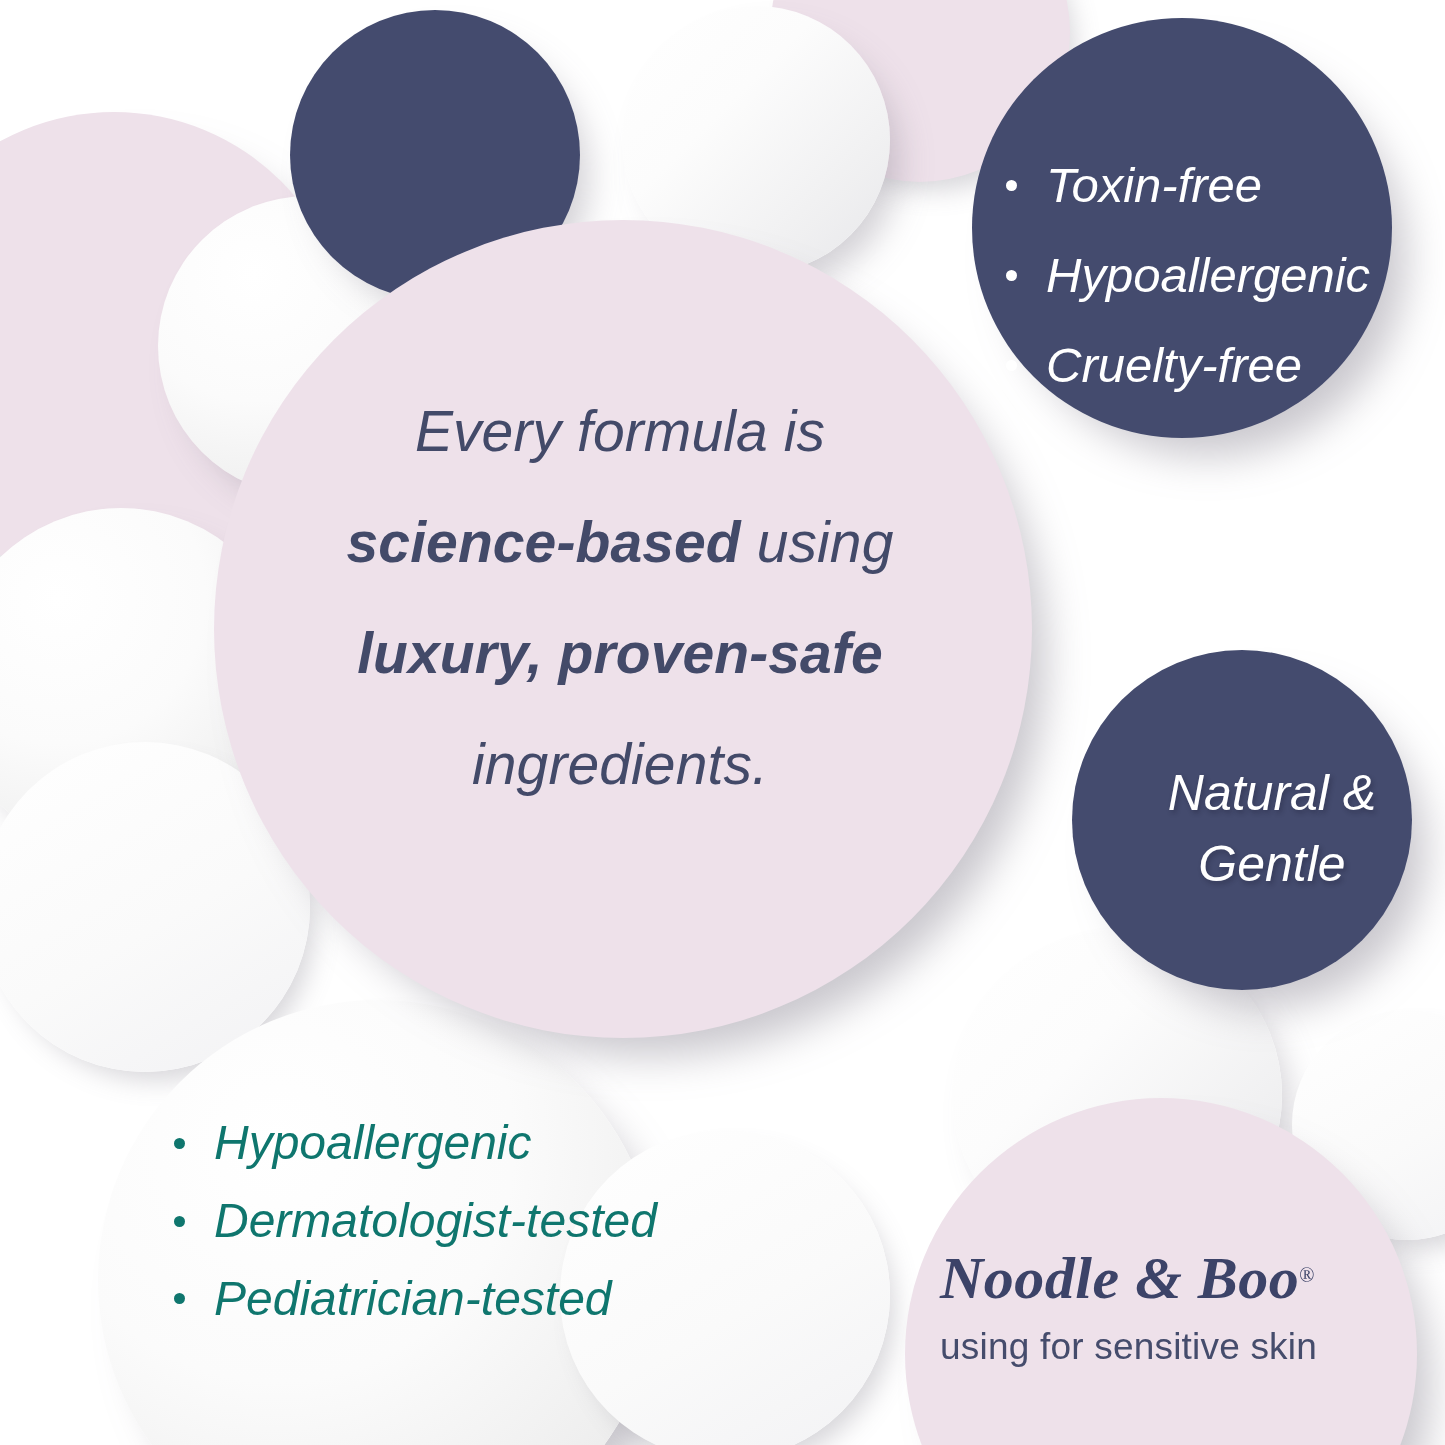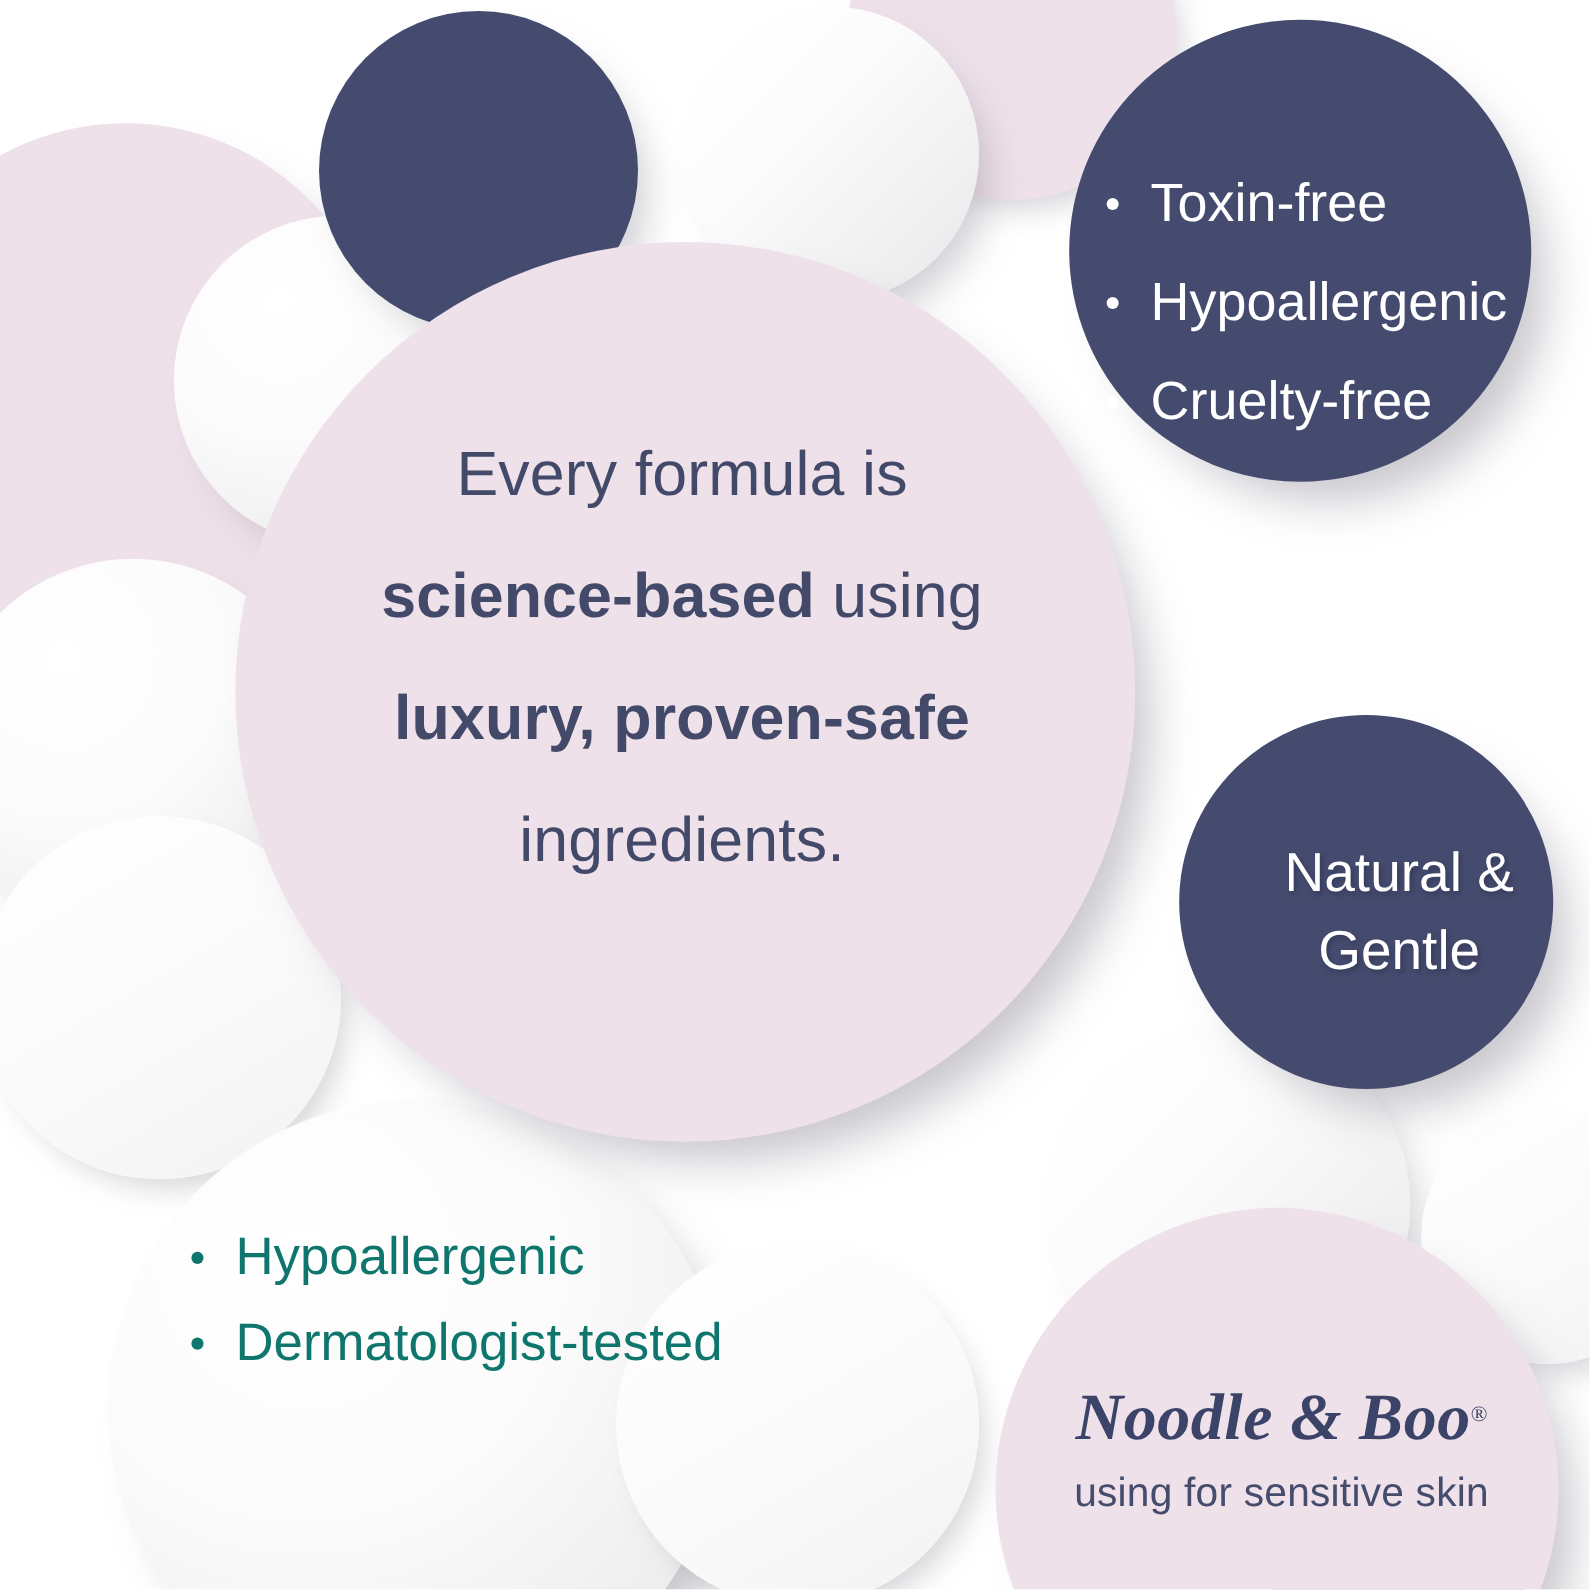--- a/index.html
+++ b/index.html
@@ -36,21 +36,21 @@
   }
   .white.sheen2{
     background:
       linear-gradient(135deg,#ffffff 0%,#fcfcfc 38%,#f1f1f2 72%,#e7e7ea 100%);
   }
   .white.flat{
     background:linear-gradient(150deg,#ffffff 0%,#fafafa 55%,#f2f2f4 100%);
   }
 
   
-  .txt{ position:absolute; box-sizing:border-box; }
+  .txt{ position:absolute; box-sizing:border-box;font-style:italic; }
 
   .hero-text{
     left:250px; top:376px;
     width:740px;
     text-align:center;
     color:#434a69;
     font-size:57px;
     line-height:1.95;
     letter-spacing:.1px;
     font-weight:300;
@@ -103,23 +103,22 @@
     line-height:1.42;
     font-weight:300;
     text-shadow:2px 3px 5px rgba(20,20,40,.30);
   }
 
   
   .logo{
     position:absolute;
     left:940px; top:1248px;
     width:450px;
-    text-align:center;
+    text-align:left;
     color:#3c4368;
-    margin-top:10px;
   }
   .logo .wordmark{
     font-family:"Liberation Serif", serif;
     font-style:italic;
     font-weight:700;
     font-size:60px;
     letter-spacing:.5px;
     line-height:1;
     white-space:nowrap;
   }
@@ -187,20 +186,21 @@
 
   <ul class="txt claims bullets">
     <li>Toxin-free</li>
     <li>Hypoallergenic</li>
     <li>Cruelty-free</li>
   </ul>
 
   <ul class="txt tested bullets">
     <li>Hypoallergenic</li>
     <li>Dermatologist-tested</li>
+    <li>Pediatrician-tested</li>
   </ul>
 
   <div class="txt ng-text">
     <div>Natural &amp;</div>
     <div>Gentle</div>
   </div>
 
   <div class="logo">
     <div class="wordmark"><span>Noodle &amp; Boo</span><span class="reg">®</span></div>
     <div class="tagline">using for sensitive skin</div>

